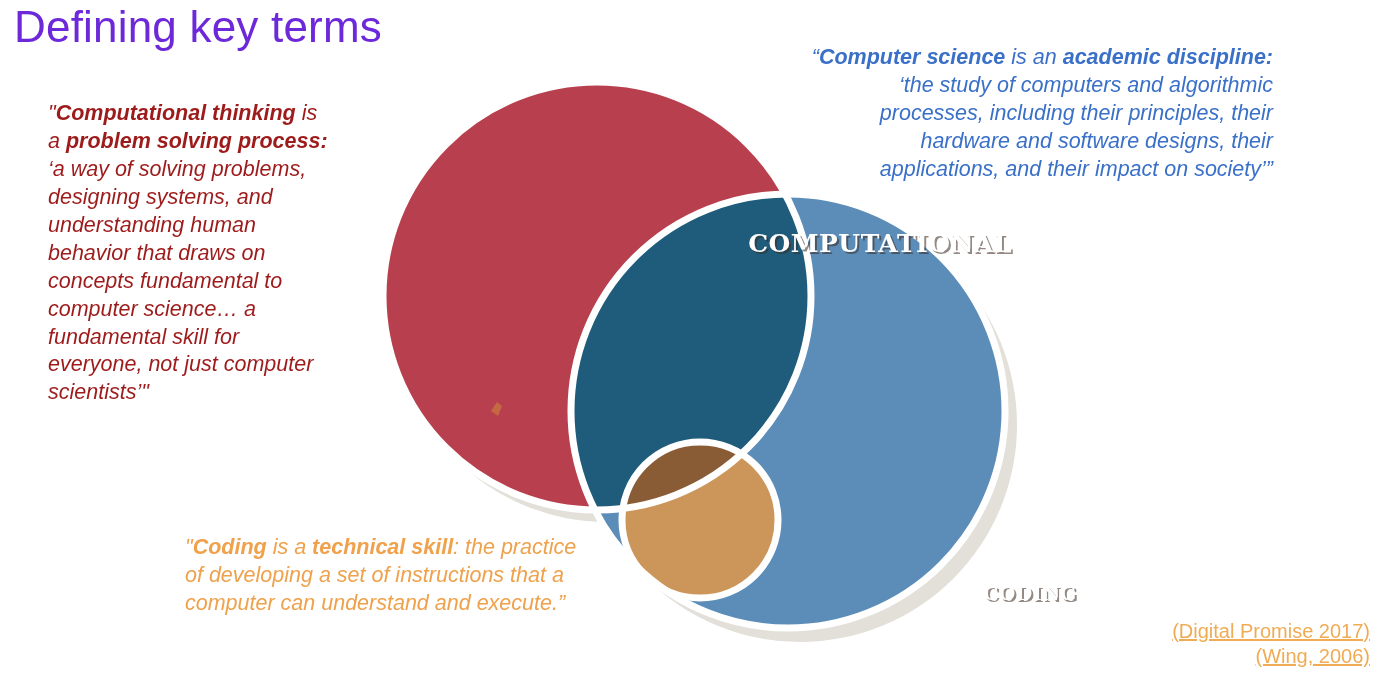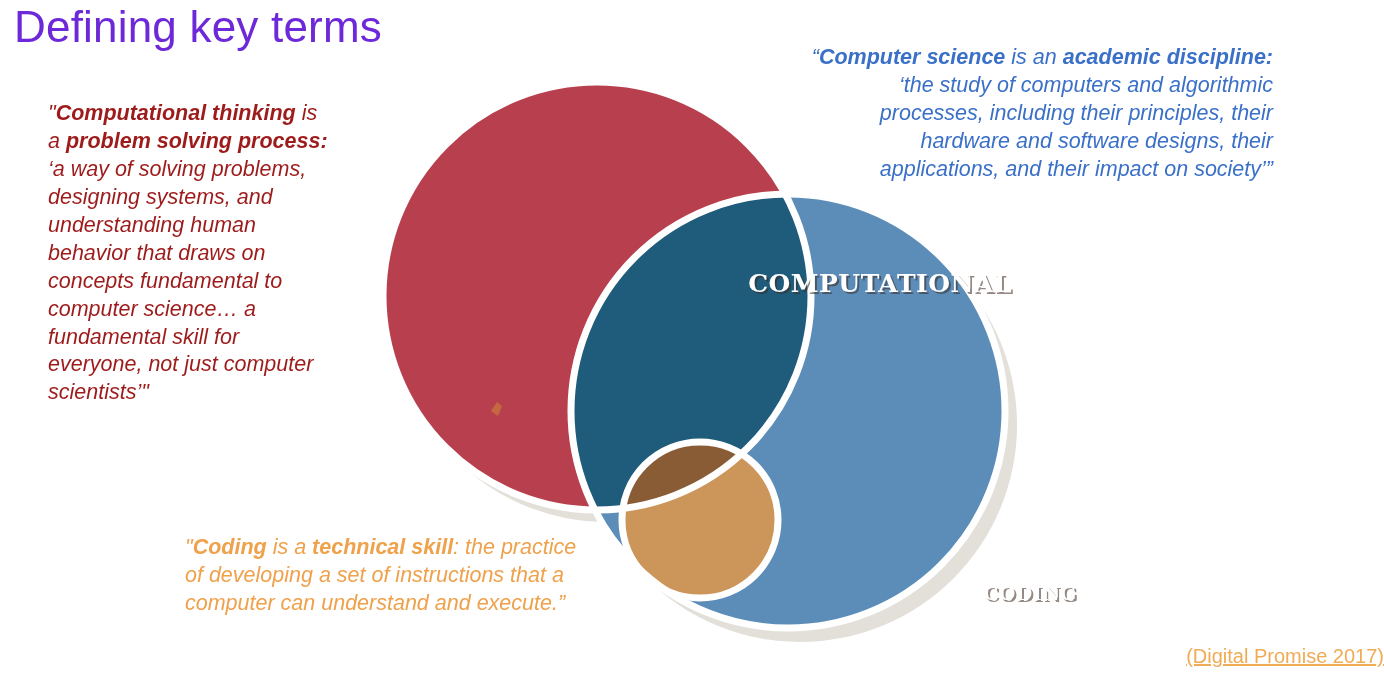--- a/index.html
+++ b/index.html
@@ -46,21 +46,20 @@
     line-height: 1.14;
     letter-spacing: 0.5px;
     text-shadow: 2px 2px 0 rgba(60,40,30,0.55);
     white-space: nowrap;
     pointer-events: none;
   }
   #label-ct {
     left: 400px; top: 175px;
     width: 300px;
     font-size: 25px;
-    margin-top: 40px;
   }
   #label-cs {
     left: 785px; top: 408px;
     width: 230px;
     font-size: 23px;
   }
   #label-coding {
     left: 620px; top: 528px;
     width: 160px;
     font-size: 19px;
@@ -95,21 +94,21 @@
     top: 534px;
     width: 400px;
     font-size: 21.5px;
     color: #efa14b;
     text-align: left;
   }
 
   
   #citations {
     position: absolute;
-    right: 0;
+    right: 14px;
     bottom: 6px;
     text-align: right;
     line-height: 1.28;
   }
   #citations a {
     display: block;
     color: #f0ab55;
     font-size: 20px;
     text-decoration: underline;
     font-family: "Liberation Sans", sans-serif;
@@ -180,13 +179,14 @@
 </div>
 
 <div class="quote" id="quote-ct"><span>"</span><b>Computational thinking</b><span> is a </span><b>problem solving process:</b><span>  ‘a way of solving problems, designing systems, and understanding human behavior that draws on concepts fundamental to computer science… a fundamental skill for everyone, not just computer scientists’"</span></div>
 
 <div class="quote" id="quote-cs"><span>“</span><b>Computer science</b><span> is an </span><b>academic discipline:</b><span>  ‘the study of computers and algorithmic processes, including their principles, their hardware and software designs, their applications, and their impact on society’”</span></div>
 
 <div class="quote" id="quote-coding"><span>"</span><b>Coding</b><span> is a </span><b>technical skill</b><span>:  the practice of developing a set of instructions that a computer can understand and execute.”</span></div>
 
 <div id="citations">
   <a href="#">(Digital Promise 2017)</a>
+  <a href="#">(Wing, 2006)</a>
 </div>
 
 </body></html>

